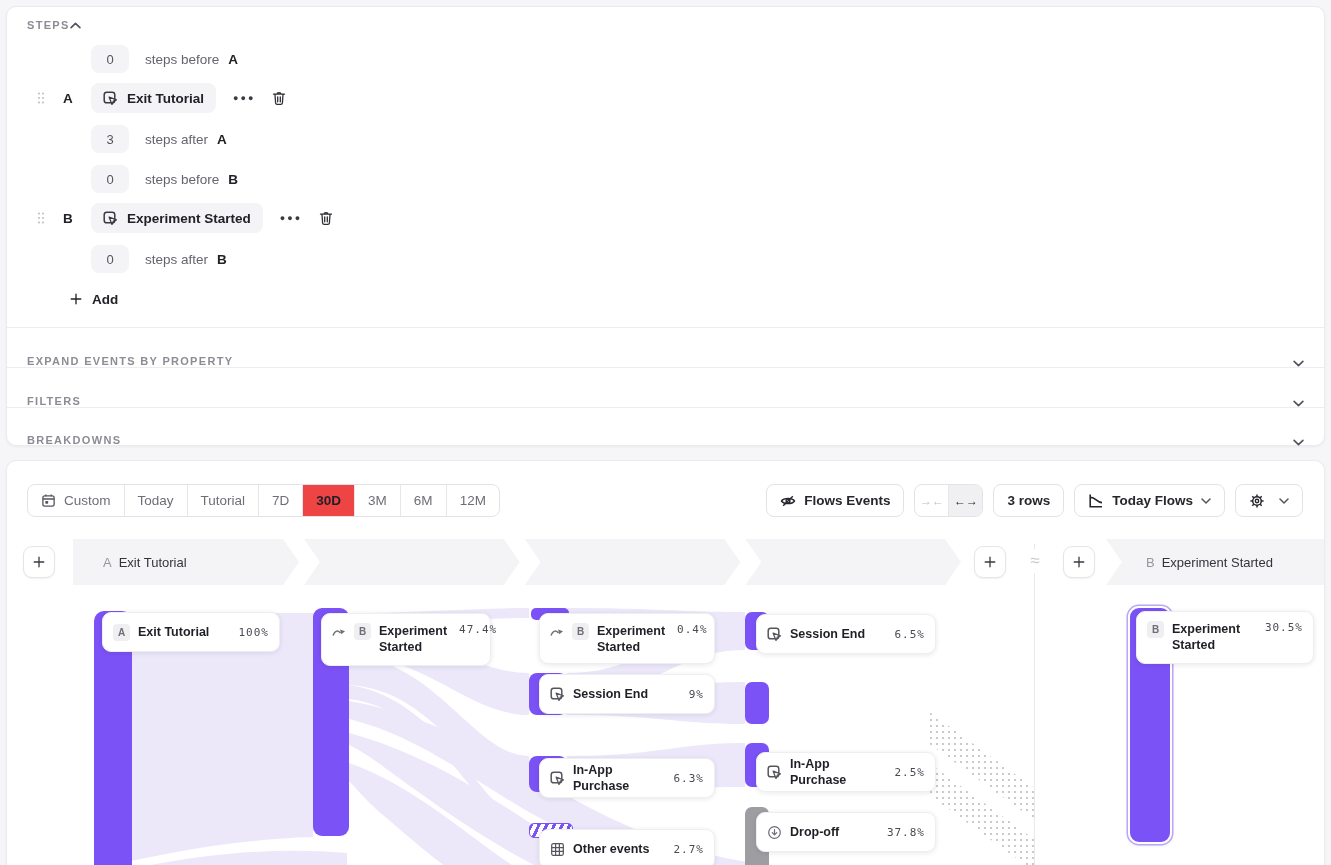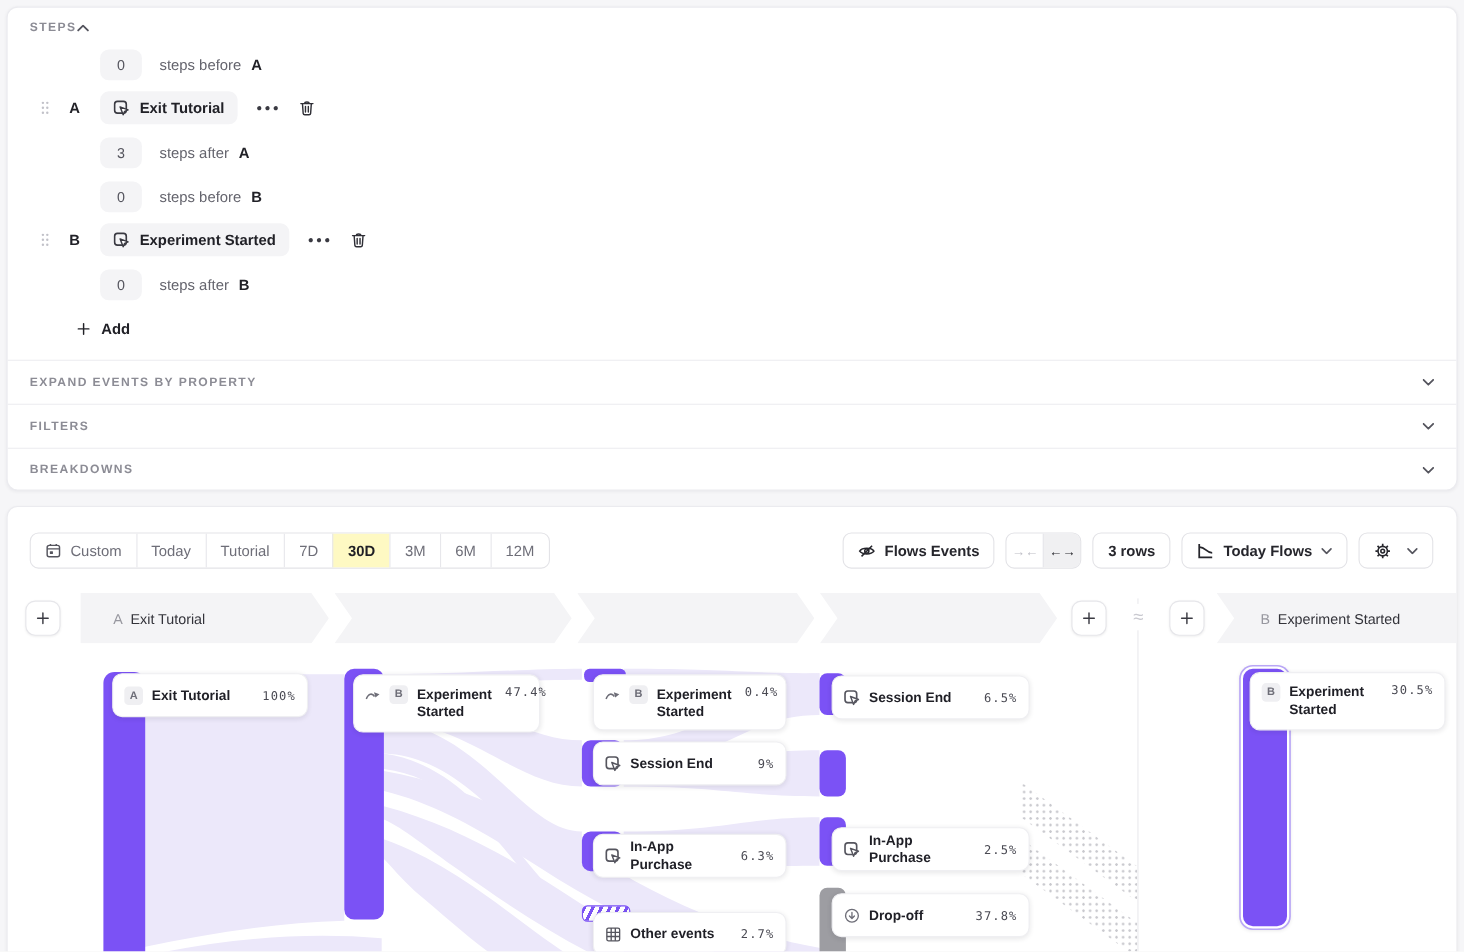--- a/index.html
+++ b/index.html
@@ -17,29 +17,29 @@
   .count-ref{margin-left:9px;font-size:13.5px;font-weight:700;color:#212127;}
   .row-event{position:absolute;left:30px;display:flex;align-items:center;height:30px;}
   .drag{color:#C2C2C9;display:flex;align-items:center;}
   .step-letter{margin-left:18px;width:14px;font-size:13.5px;font-weight:700;color:#212127;}
   .event-pill{margin-left:14px;display:flex;align-items:center;gap:9px;height:30px;padding:0 12px;background:#F4F4F6;border-radius:8px;font-size:13.5px;font-weight:700;color:#212127;cursor:pointer;}
   .event-pill .ic{color:#3A3A42;}
   .more-btn{margin-left:17px;font-size:9px;letter-spacing:2px;font-weight:700;color:#3A3A42;cursor:pointer;}
   .trash-btn{margin-left:16px;color:#2F2F36;cursor:pointer;display:flex;}
   .row-add{position:absolute;left:62px;display:flex;align-items:center;gap:9px;height:24px;cursor:pointer;color:#212127;}
   .row-add .lbl{font-size:13.5px;font-weight:700;}
-  .fold{position:absolute;left:0;right:0;height:40px;border-top:1px solid #EDEDF1;display:flex;align-items:center;justify-content:space-between;padding:0 20px;box-sizing:border-box;cursor:pointer;}
+  .fold{position:absolute;left:0;right:0;height:40px;border-top:1px solid #EDEDF1;display:flex;align-items:flex-end;justify-content:space-between;padding:0 20px;box-sizing:border-box;cursor:pointer;}
   .chev{color:#55555E;display:flex;}
 
   
   .toolbar{position:absolute;top:23px;left:20px;right:21px;height:33px;}
   .dateseg{position:absolute;left:0;top:0;display:flex;border:1px solid #E3E3E7;border-radius:8px;overflow:hidden;background:#fff;height:33px;box-sizing:border-box;}
   .dateseg .seg{display:flex;align-items:center;gap:8px;padding:0 13px;font-size:13.5px;color:#6E6E78;border-left:1px solid #E7E7EB;cursor:pointer;white-space:nowrap;}
   .dateseg .seg:first-child{border-left:none;}
-  .dateseg .seg.sel{background:#fef9c3;color:#1F1F25;font-weight:700;}
+  .dateseg .seg.sel{background:#ef4444;color:#1F1F25;font-weight:700;}
   .rgroup{position:absolute;right:0;top:0;display:flex;gap:10px;align-items:center;height:33px;}
   .tbtn{display:flex;align-items:center;gap:8px;height:33px;padding:0 13px;border:1px solid #E3E3E7;border-radius:8px;background:#fff;font-size:13.5px;font-weight:700;color:#26262C;cursor:pointer;box-sizing:border-box;white-space:nowrap;}
   .arrseg{display:flex;height:33px;border:1px solid #E3E3E7;border-radius:8px;overflow:hidden;box-sizing:border-box;}
   .arrseg .cell{width:33px;display:flex;align-items:center;justify-content:center;font-size:12px;cursor:pointer;}
   .arrseg .cell.dim{color:#BEBEC6;}
   .arrseg .cell.on{background:#F0F0F2;color:#26262C;border-left:1px solid #E7E7EB;}
 
   
   .plus-btn{position:absolute;width:32px;height:32px;background:#fff;border:1px solid #E6E6EA;border-radius:9px;box-shadow:0 1px 2px rgba(0,0,0,.06);display:flex;align-items:center;justify-content:center;color:#3A3A42;cursor:pointer;box-sizing:border-box;}
   .band{position:absolute;top:78px;height:46px;display:flex;gap:5px;}

